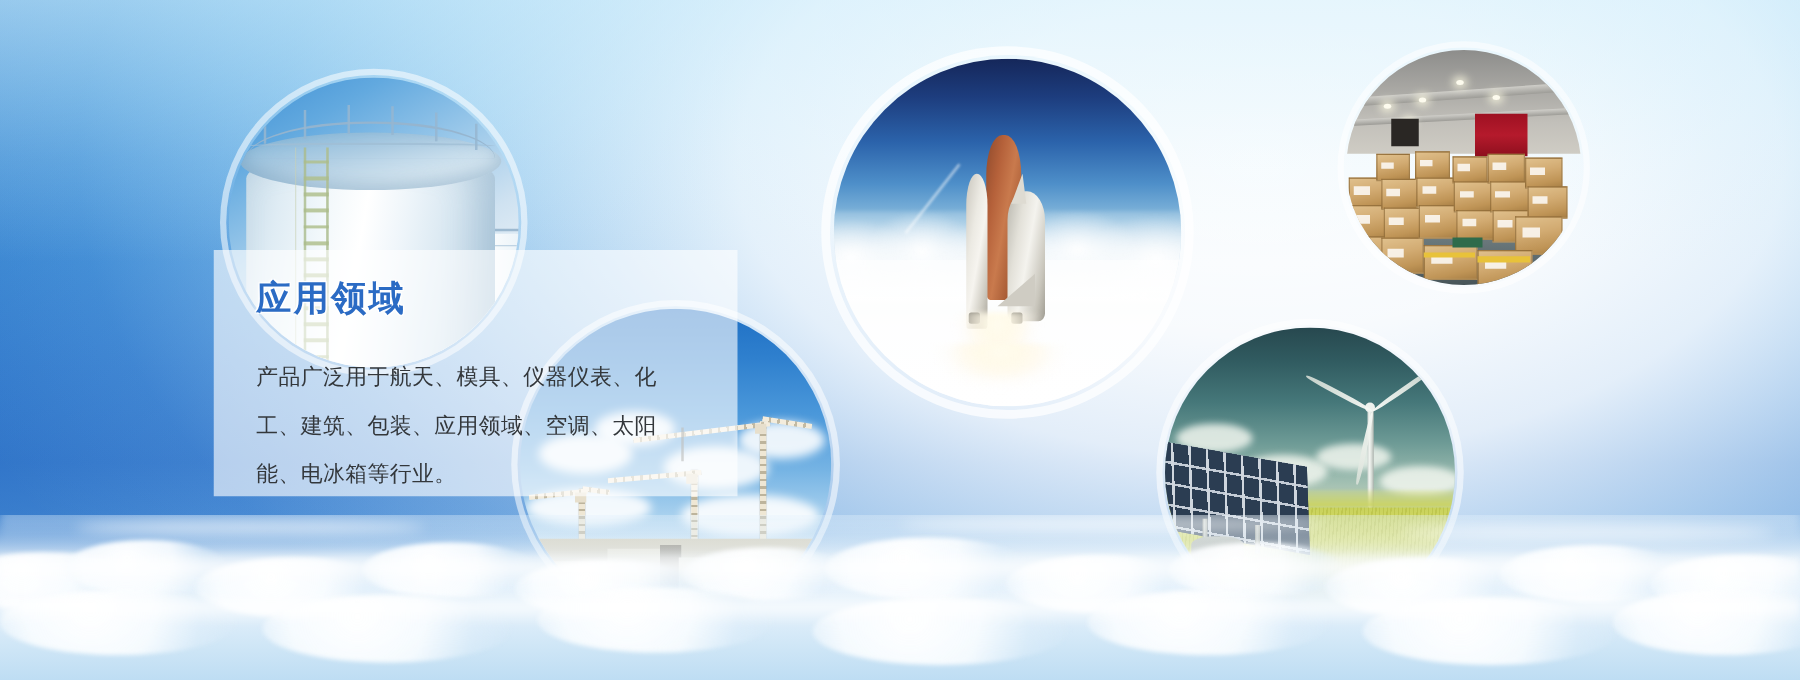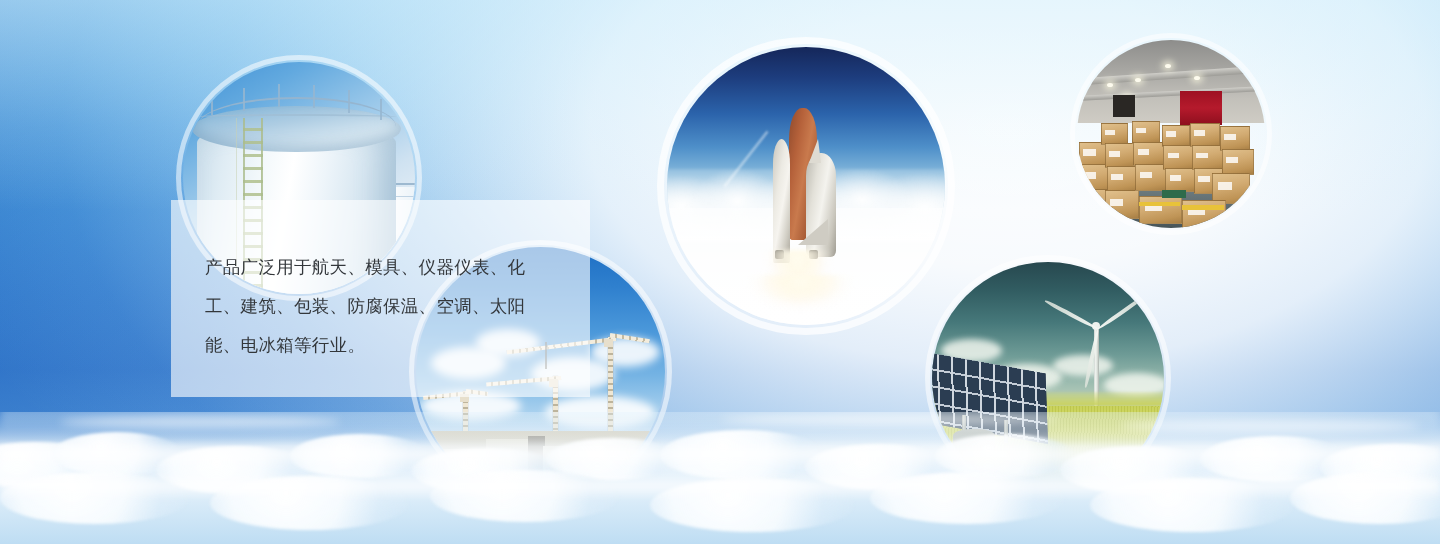--- a/index.html
+++ b/index.html
@@ -688,16 +688,17 @@
       <div class="puff" style="left:1330px;top:52px; width:180px; height:52px;"></div>
     </div>
     <div class="ridge" style="top:30px;"></div>
     <div class="ridge" style="top:62px;"></div>
     <div class="cloud-streak" style="left:60px;  top:4px;  width:280px; height:12px;"></div>
     <div class="cloud-streak" style="left:720px; top:2px;  width:340px; height:11px;"></div>
     <div class="cloud-streak" style="left:1120px;top:8px;  width:300px; height:12px;"></div>
   </div>
 
   <div class="info-panel">
-    <p class="panel-body">产品广泛用于航天、模具、仪器仪表、化工、建筑、包装、防腐保温、空调、太阳能、电冰箱等行业。</p>
+    <h2 class="panel-title">应用领域</h2>
+    <p class="panel-body">产品广泛用于航天、模具、仪器仪表、化工、建筑、包装、应用领域、空调、太阳能、电冰箱等行业。</p>
   </div>
 
 </div>
 
 </body></html>

